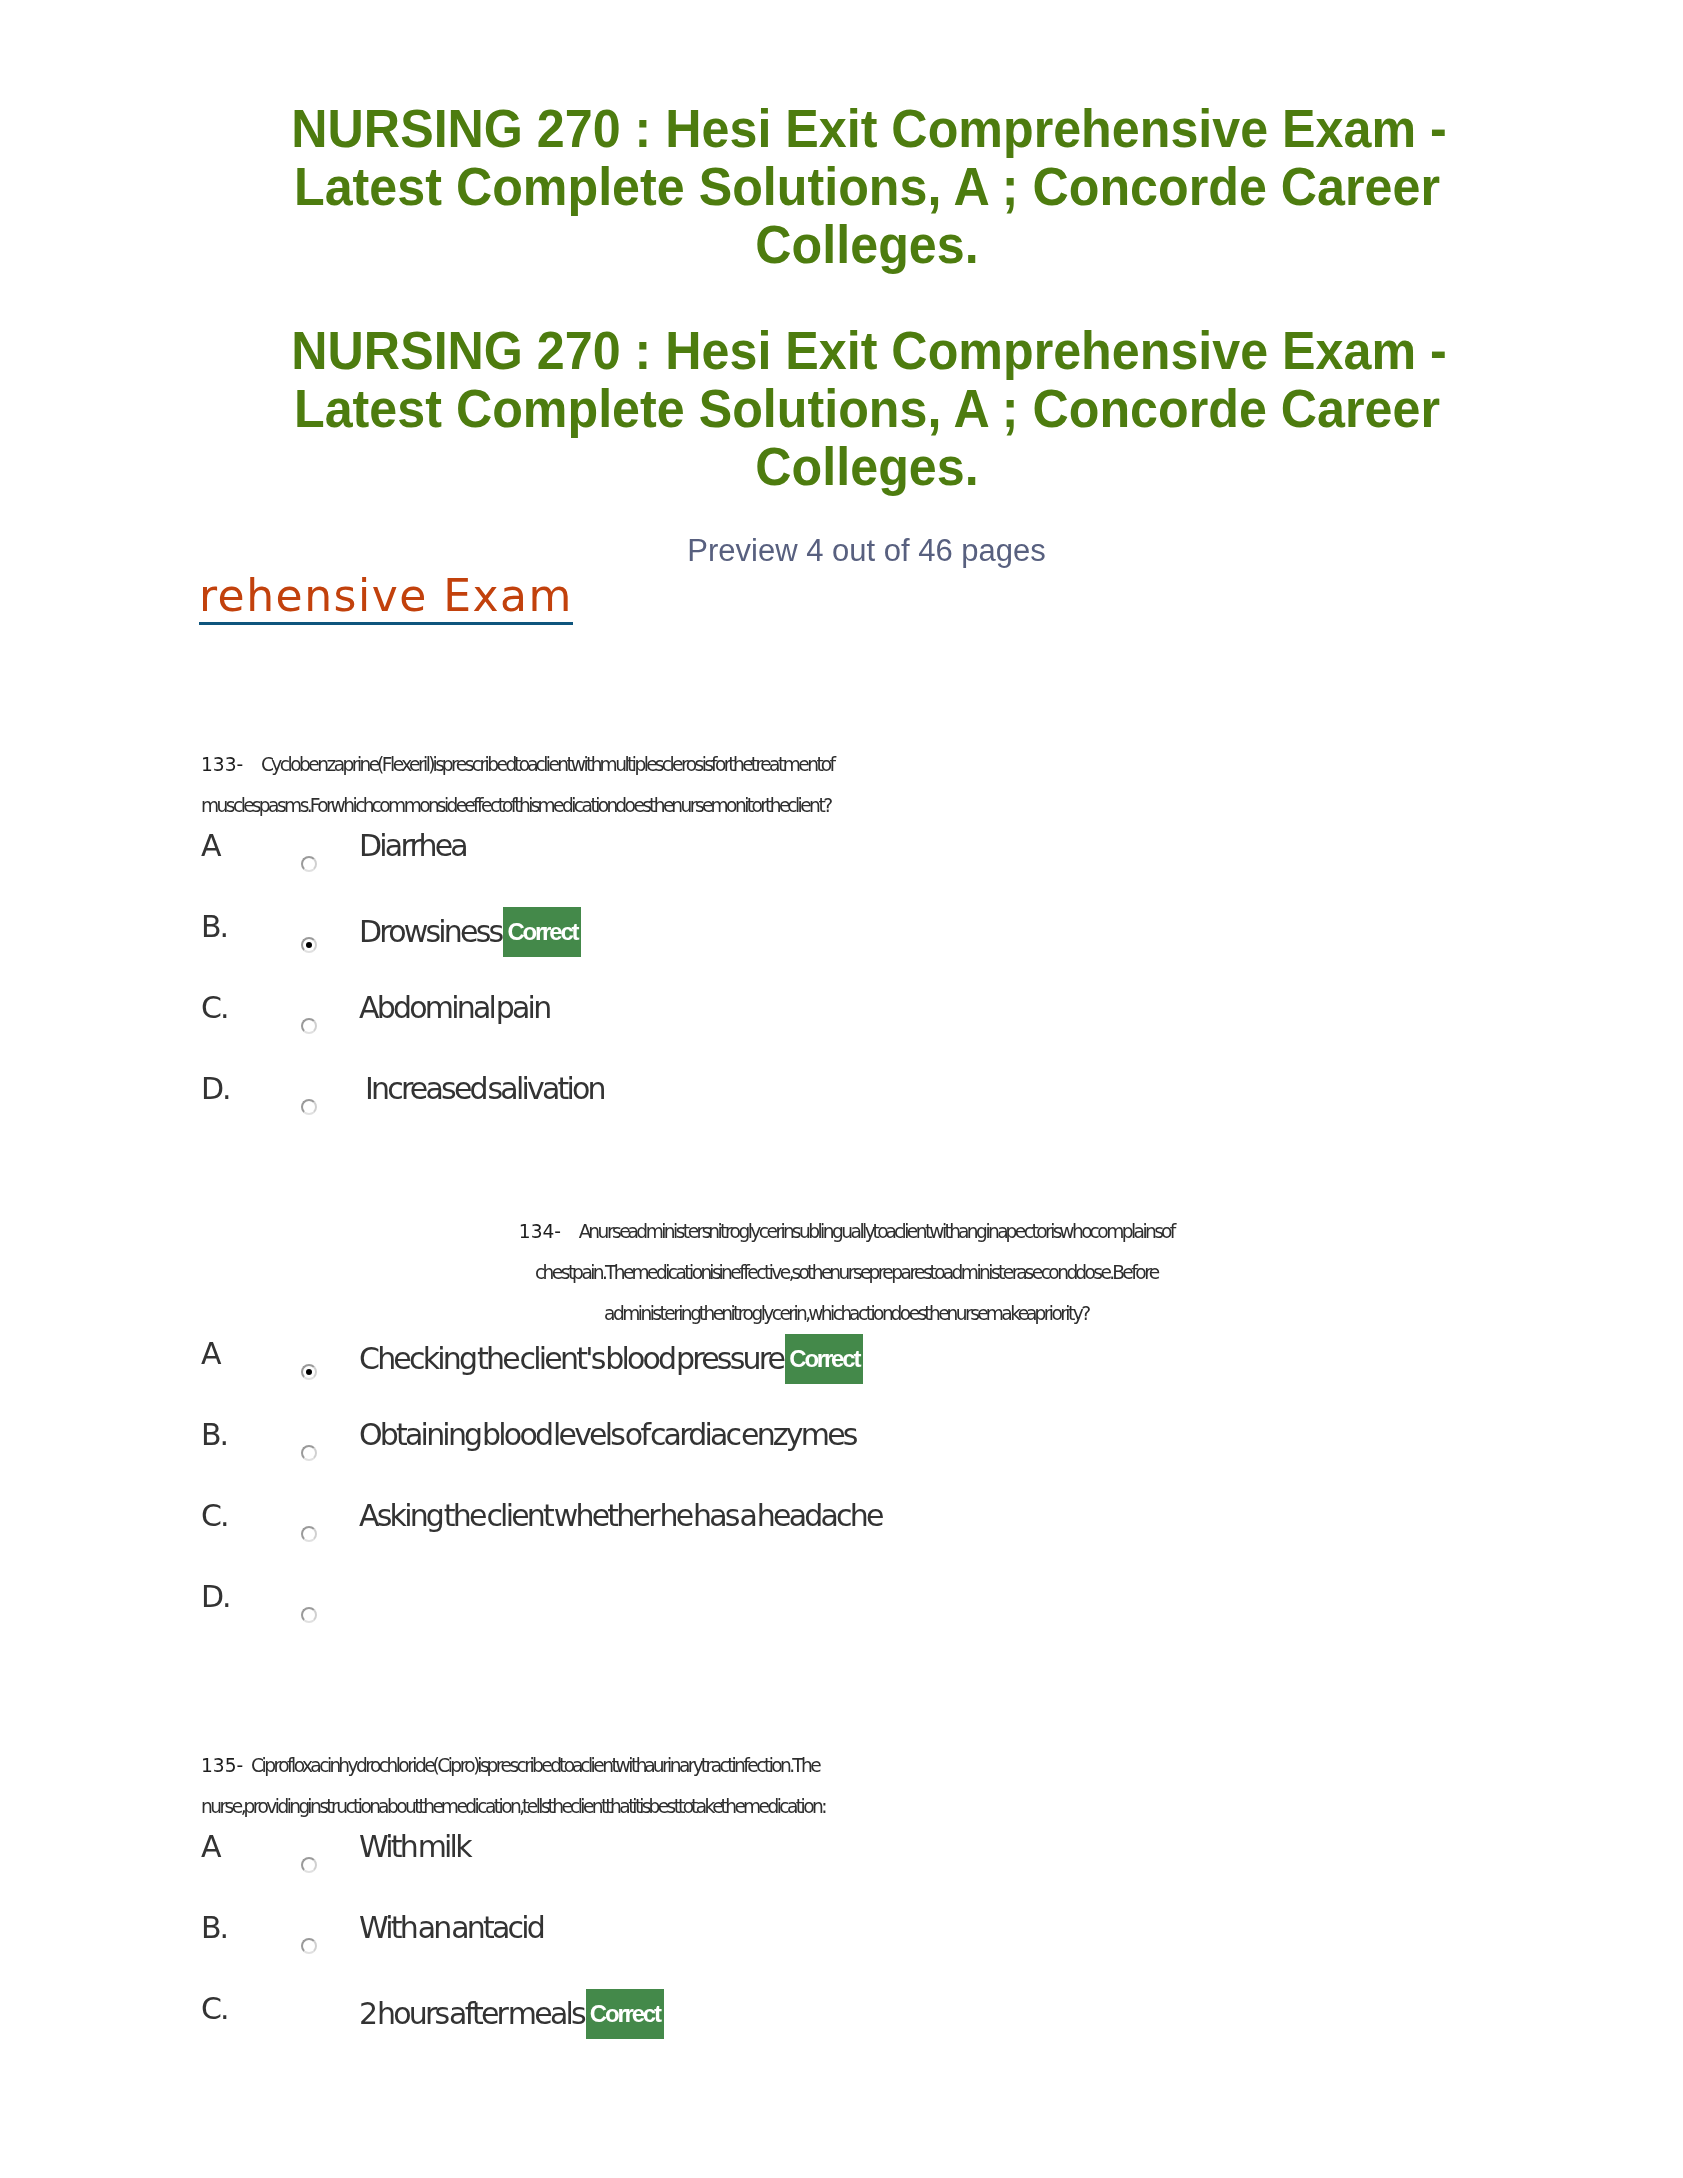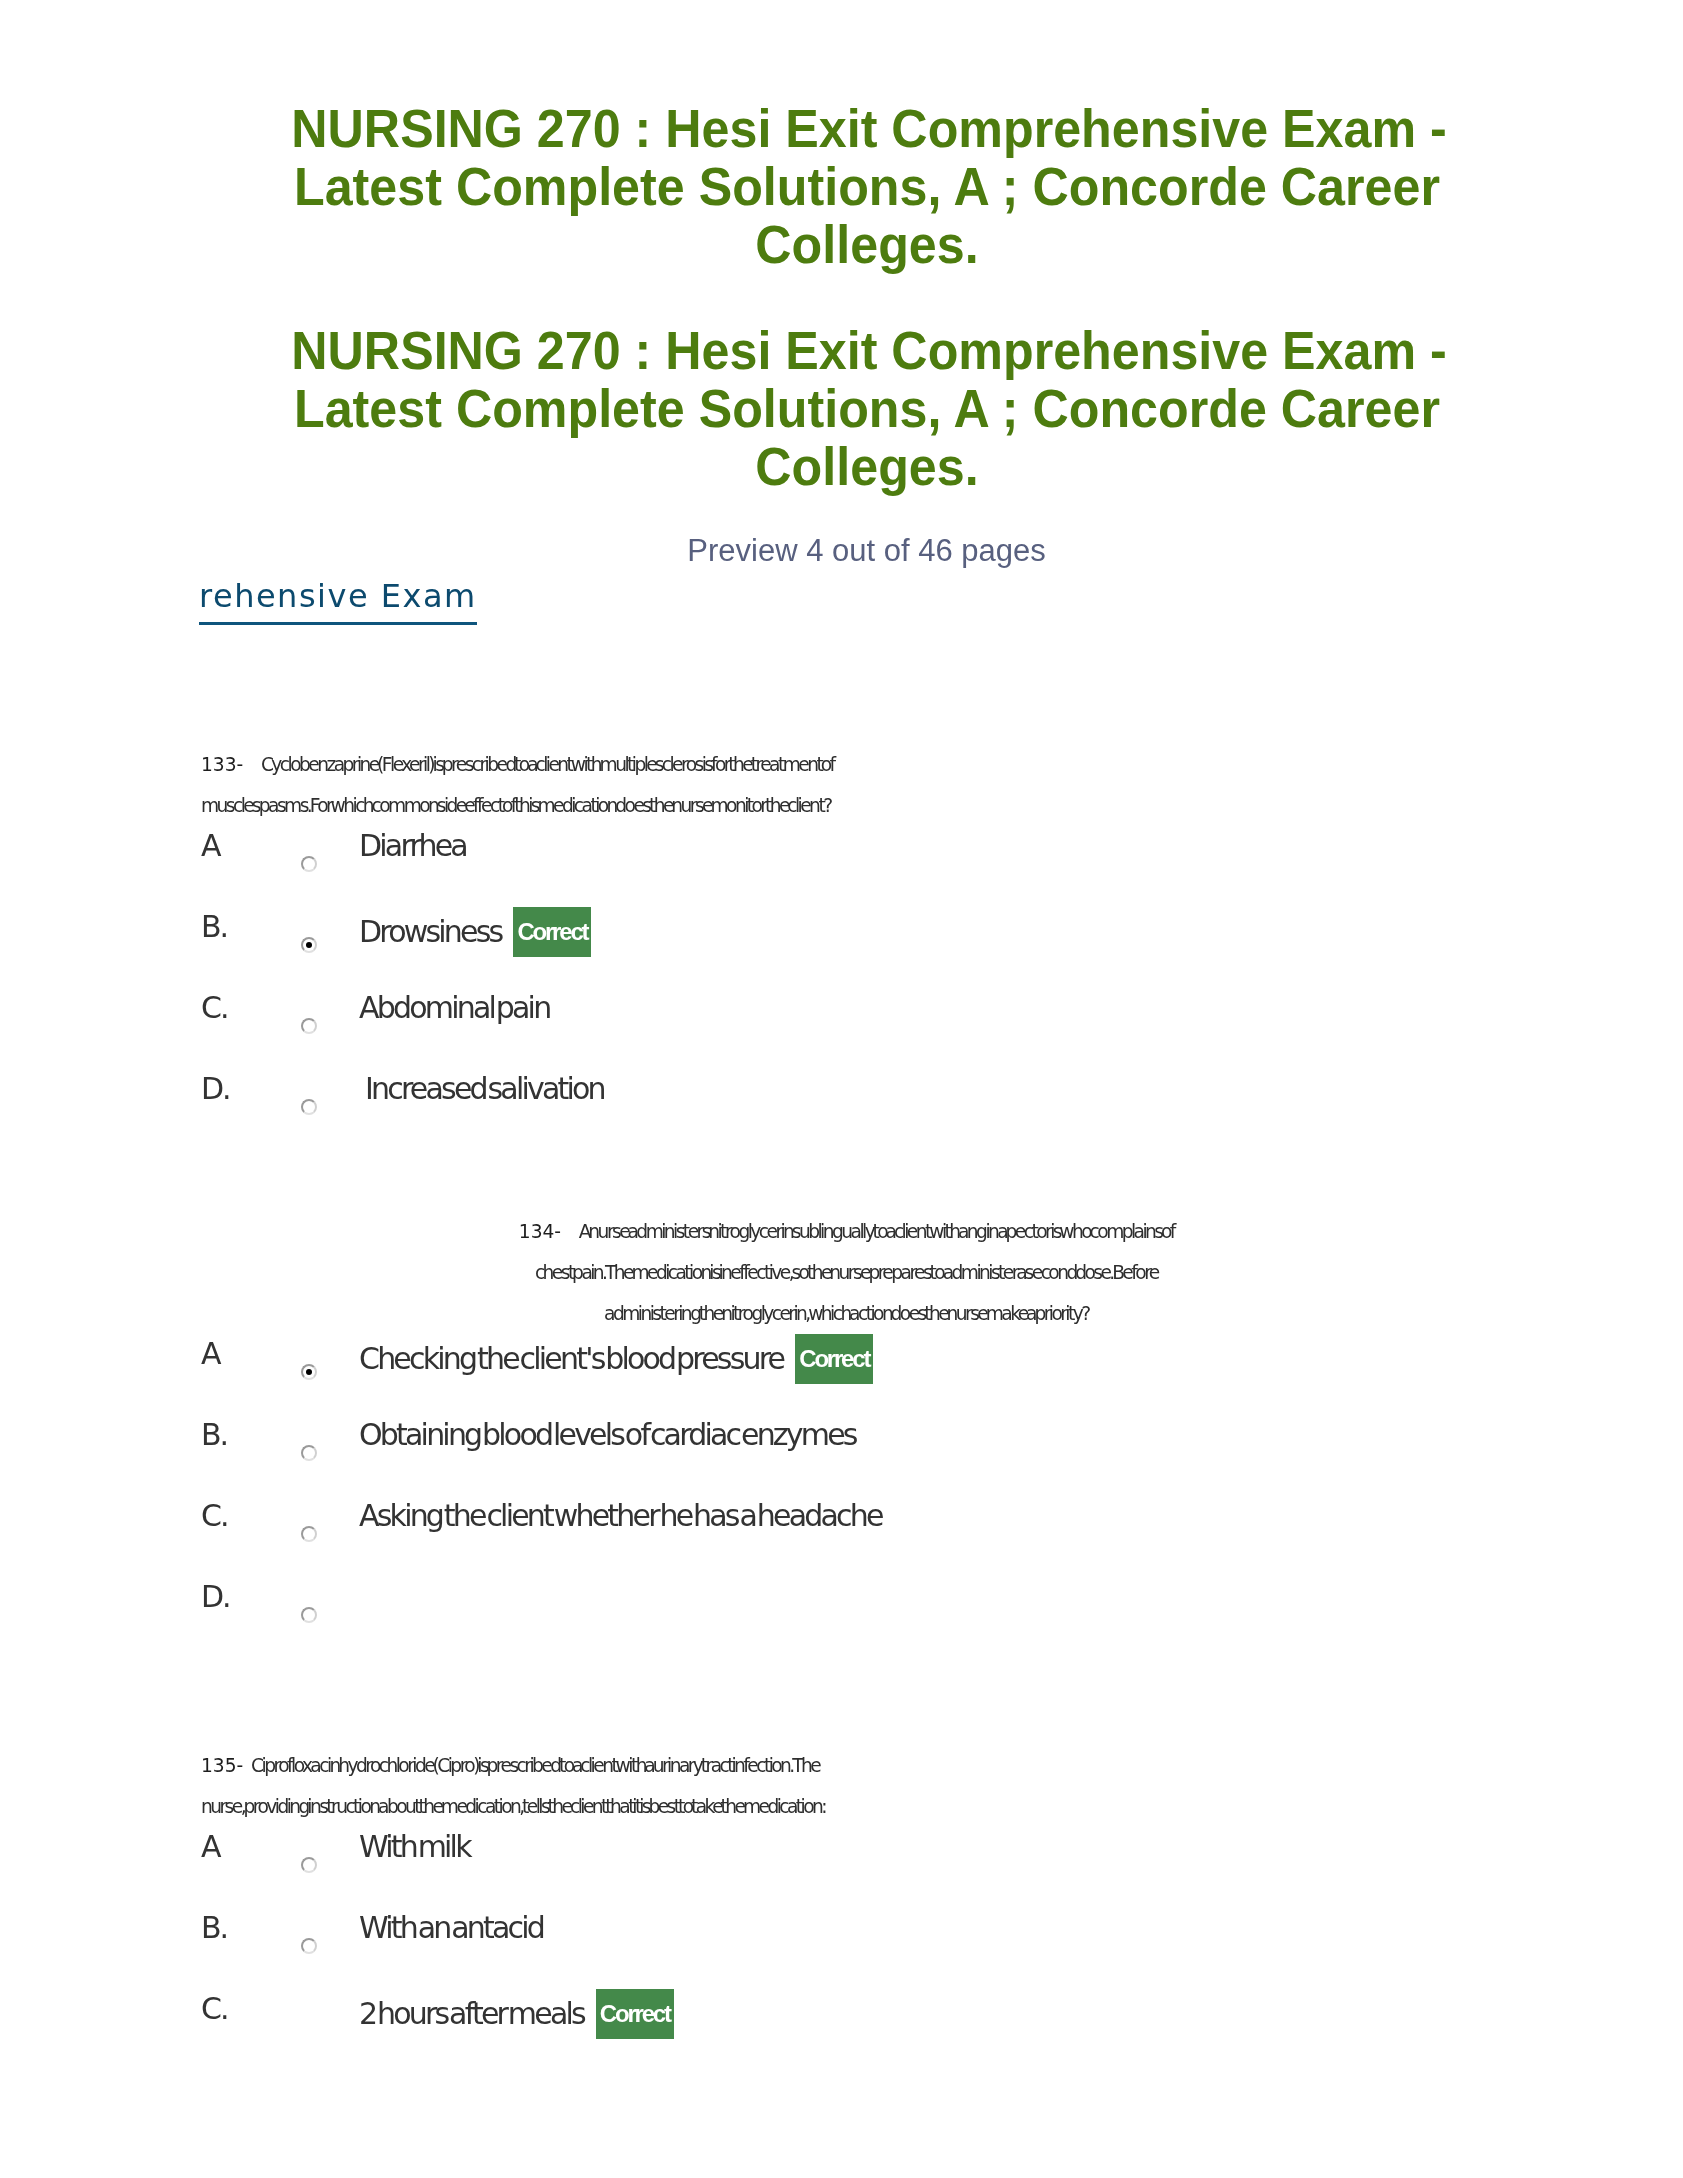--- a/index.html
+++ b/index.html
@@ -41,22 +41,22 @@
       text-align: center;
       font-size: 31px;
       color: #58607f;
       font-family: "Liberation Sans", sans-serif;
     }
     .header-fragment {
       position: absolute;
       top: 572px;
       left: 199px;
       font-family: "DejaVu Sans", sans-serif;
-      font-size: 32px;
-      color: #0c4a6e;
+      font-size: 44px;
+      color: #c2410c;
       letter-spacing: 1.5px;
       border-bottom: 3px solid #0f557d;
       line-height: 48px;
       padding-bottom: 2px;
     }
     .question {
       position: absolute;
       left: 201px;
       width: 1317px;
     }
@@ -125,21 +125,21 @@
       white-space: nowrap;
     }
     .correct-badge {
       display: inline-block;
       background: #44894a;
       color: #ffffff;
       font-family: "Liberation Sans", sans-serif;
       font-size: 24px;
       line-height: 34px;
       padding: 8px 4px;
-      margin-left: 12px;
+      margin-left: 2px;
       letter-spacing: -2.2px;
       vertical-align: 2px;
       font-weight: bold;
     }
   </style>
 </head>
 <body>
 
 <div class="title-block title-1">
   <span class="title-line">NURSING 270 : Hesi Exit Comprehensive Exam -</span>

